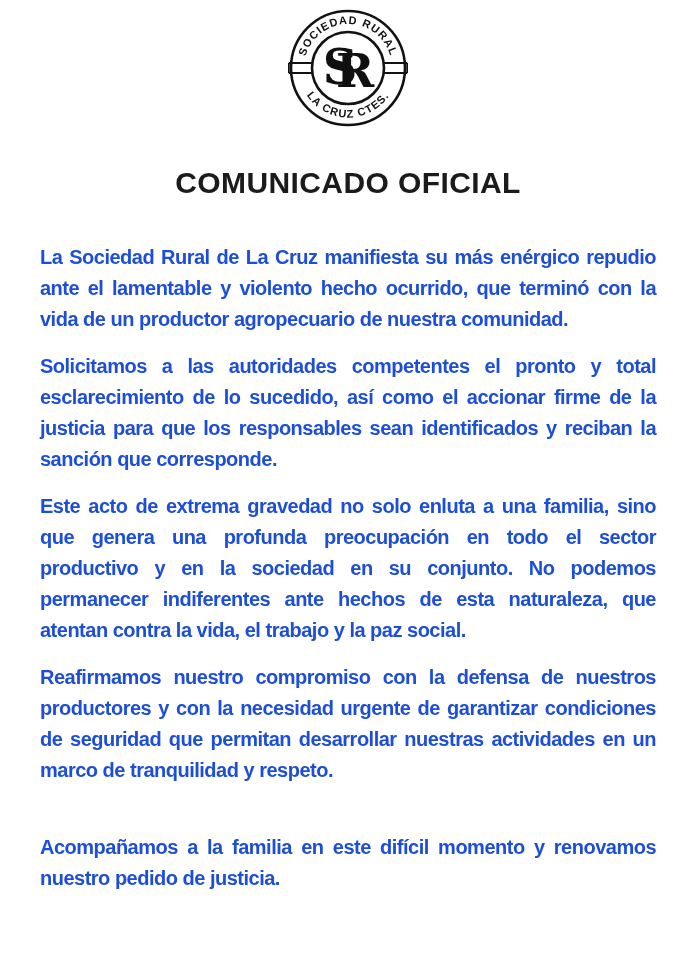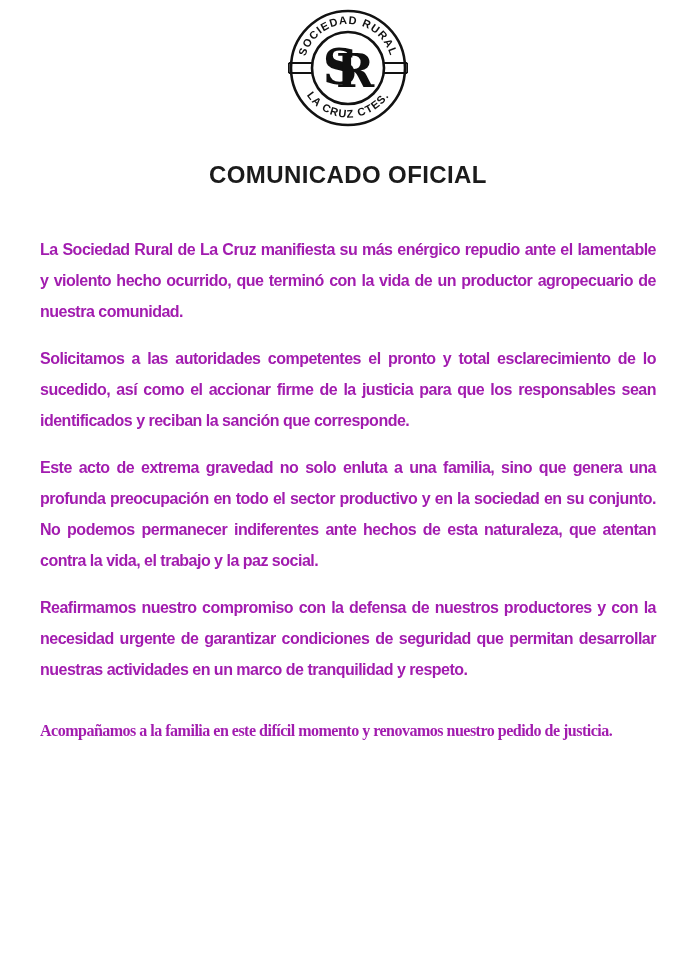--- a/index.html
+++ b/index.html
@@ -30,46 +30,45 @@
     font-size: 11px;
     letter-spacing: 1.1px;
     fill: #121212;
   }
   .monogram-s, .monogram-r {
     font-family: "DejaVu Serif", serif;
     font-weight: bold;
     fill: #101010;
   }
   .doc-title {
-    margin-top: 32px;
+    margin-top: 40px;
     text-align: center;
-    font-size: 24px;
+    font-size: 30px;
     line-height: 30px;
     font-weight: bold;
     letter-spacing: 0.4px;
     color: #1b1b1b;
   }
   .doc-body {
     margin-top: 44px;
     padding: 0 40px;
   }
   .doc-body p {
-    font-size: 16px;
+    font-size: 20px;
     font-weight: bold;
     letter-spacing: -0.5px;
     line-height: 31px;
-    color: #a21caf;
+    color: #1d4ed8;
     text-align: justify;
     text-align-last: left;
     margin: 0 0 16px 0;
   }
   .doc-body p.last-para {
-    margin-top: 30px;
+    margin-top: 46px;
     margin-bottom: 0;
-    font-family: Liberation Serif, serif;
   }
 </style>
 </head>
 <body>
 
 <div class="page">
 
   <div class="logo-wrap">
     <svg viewBox="0 0 120 120" aria-hidden="true">
 

